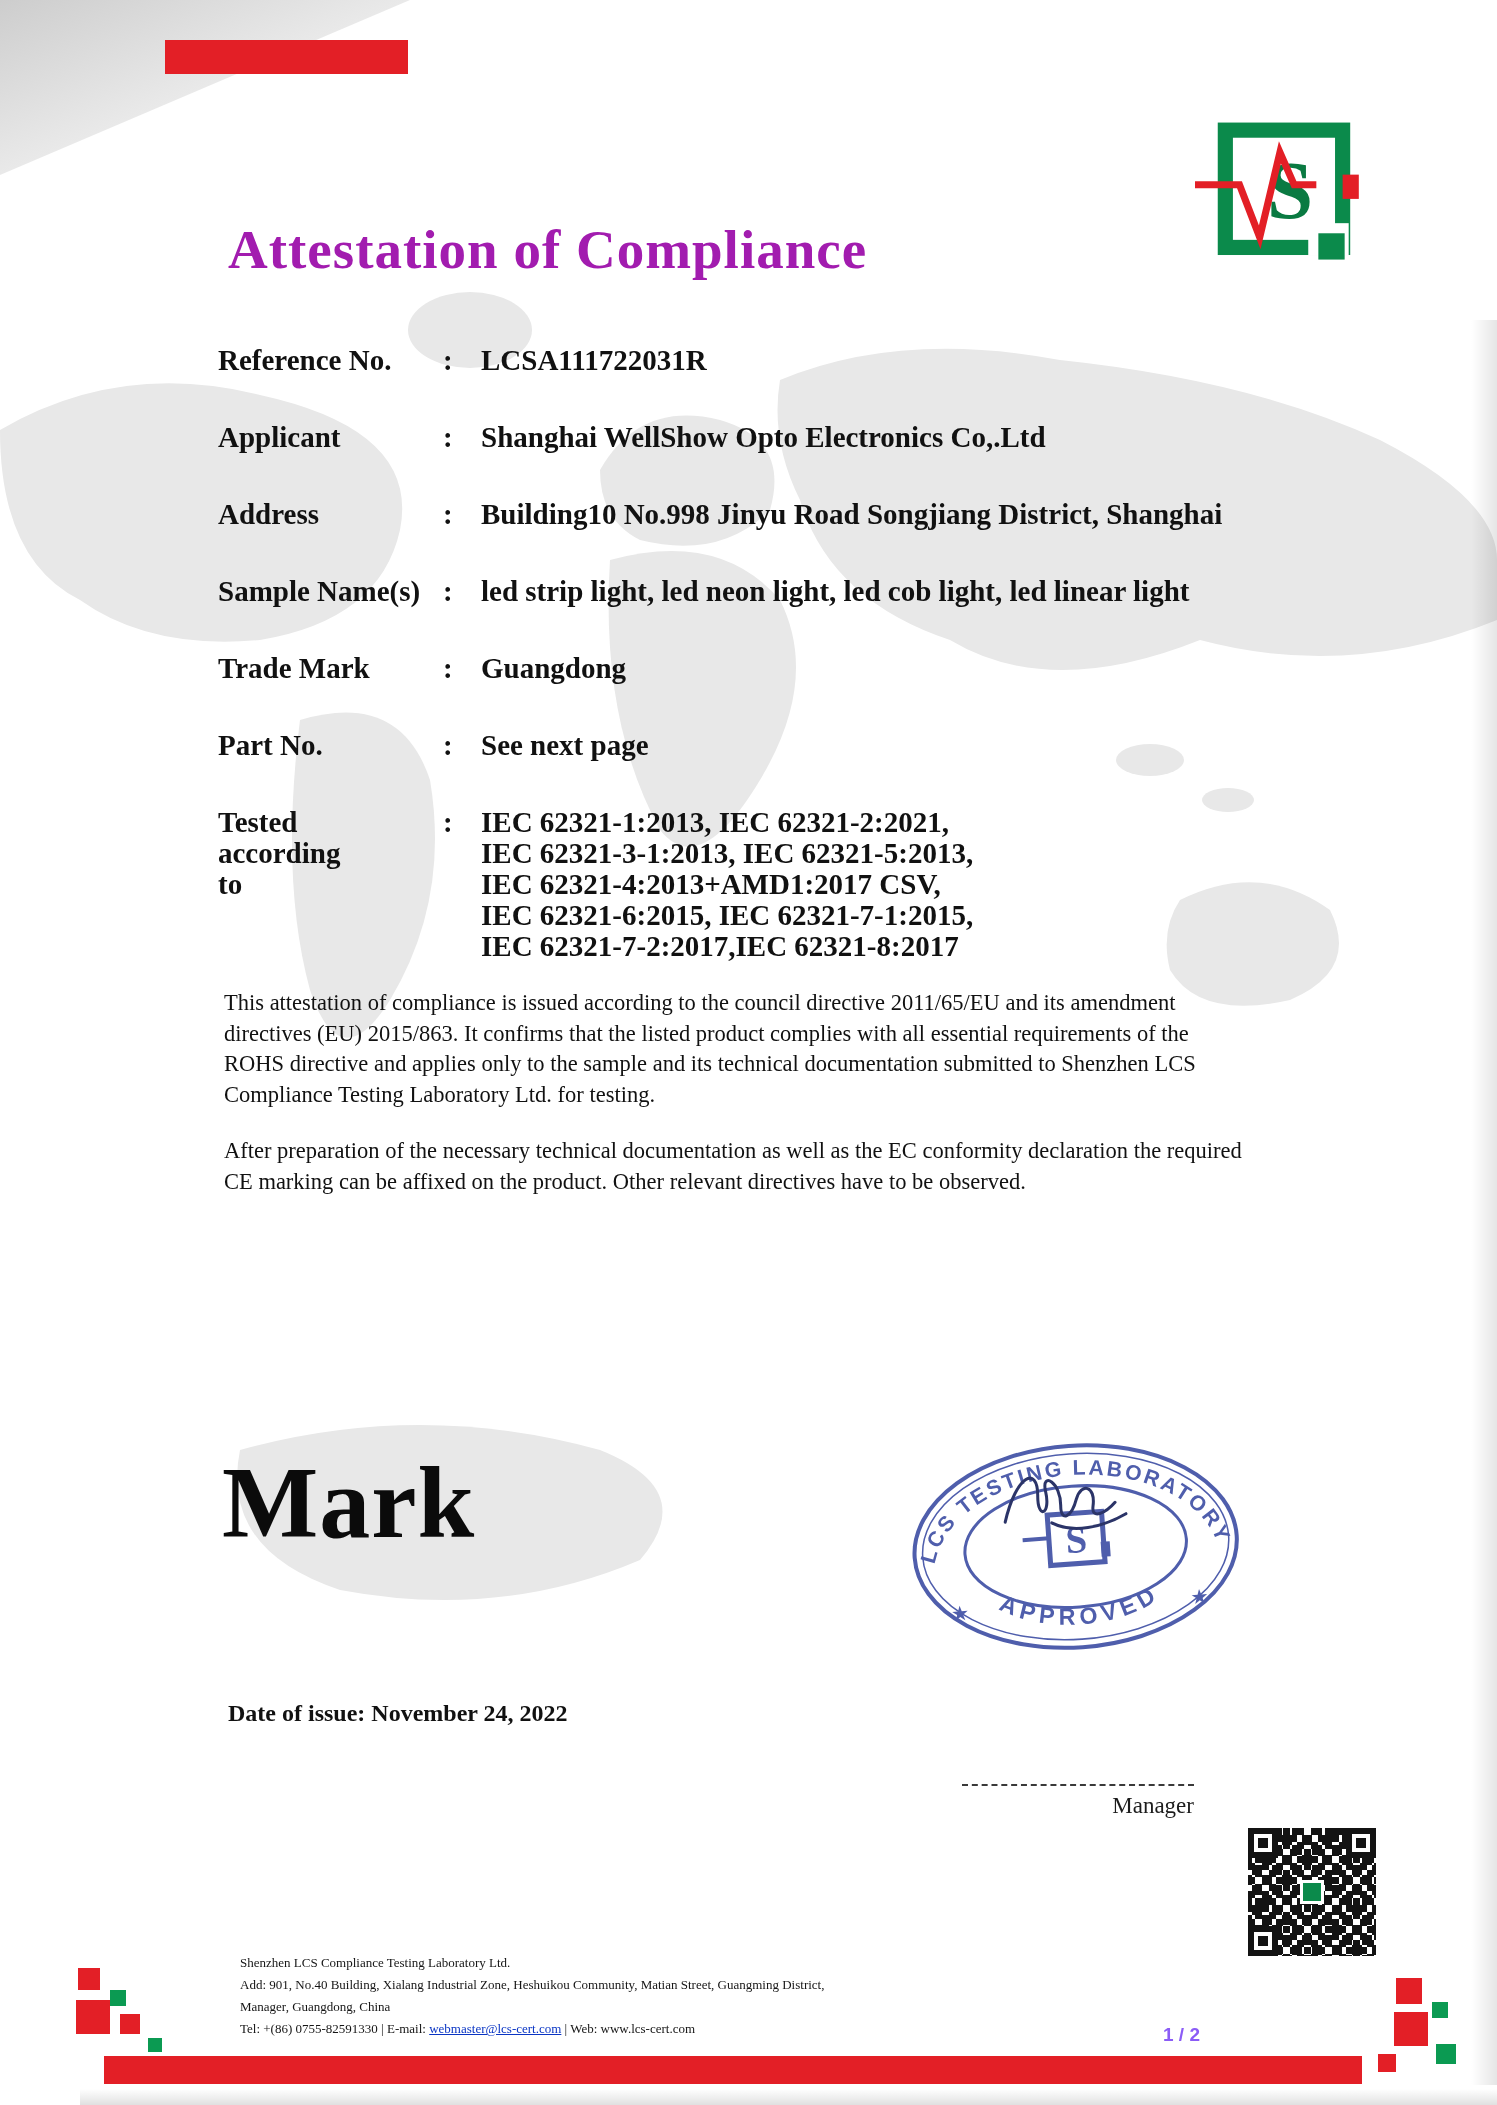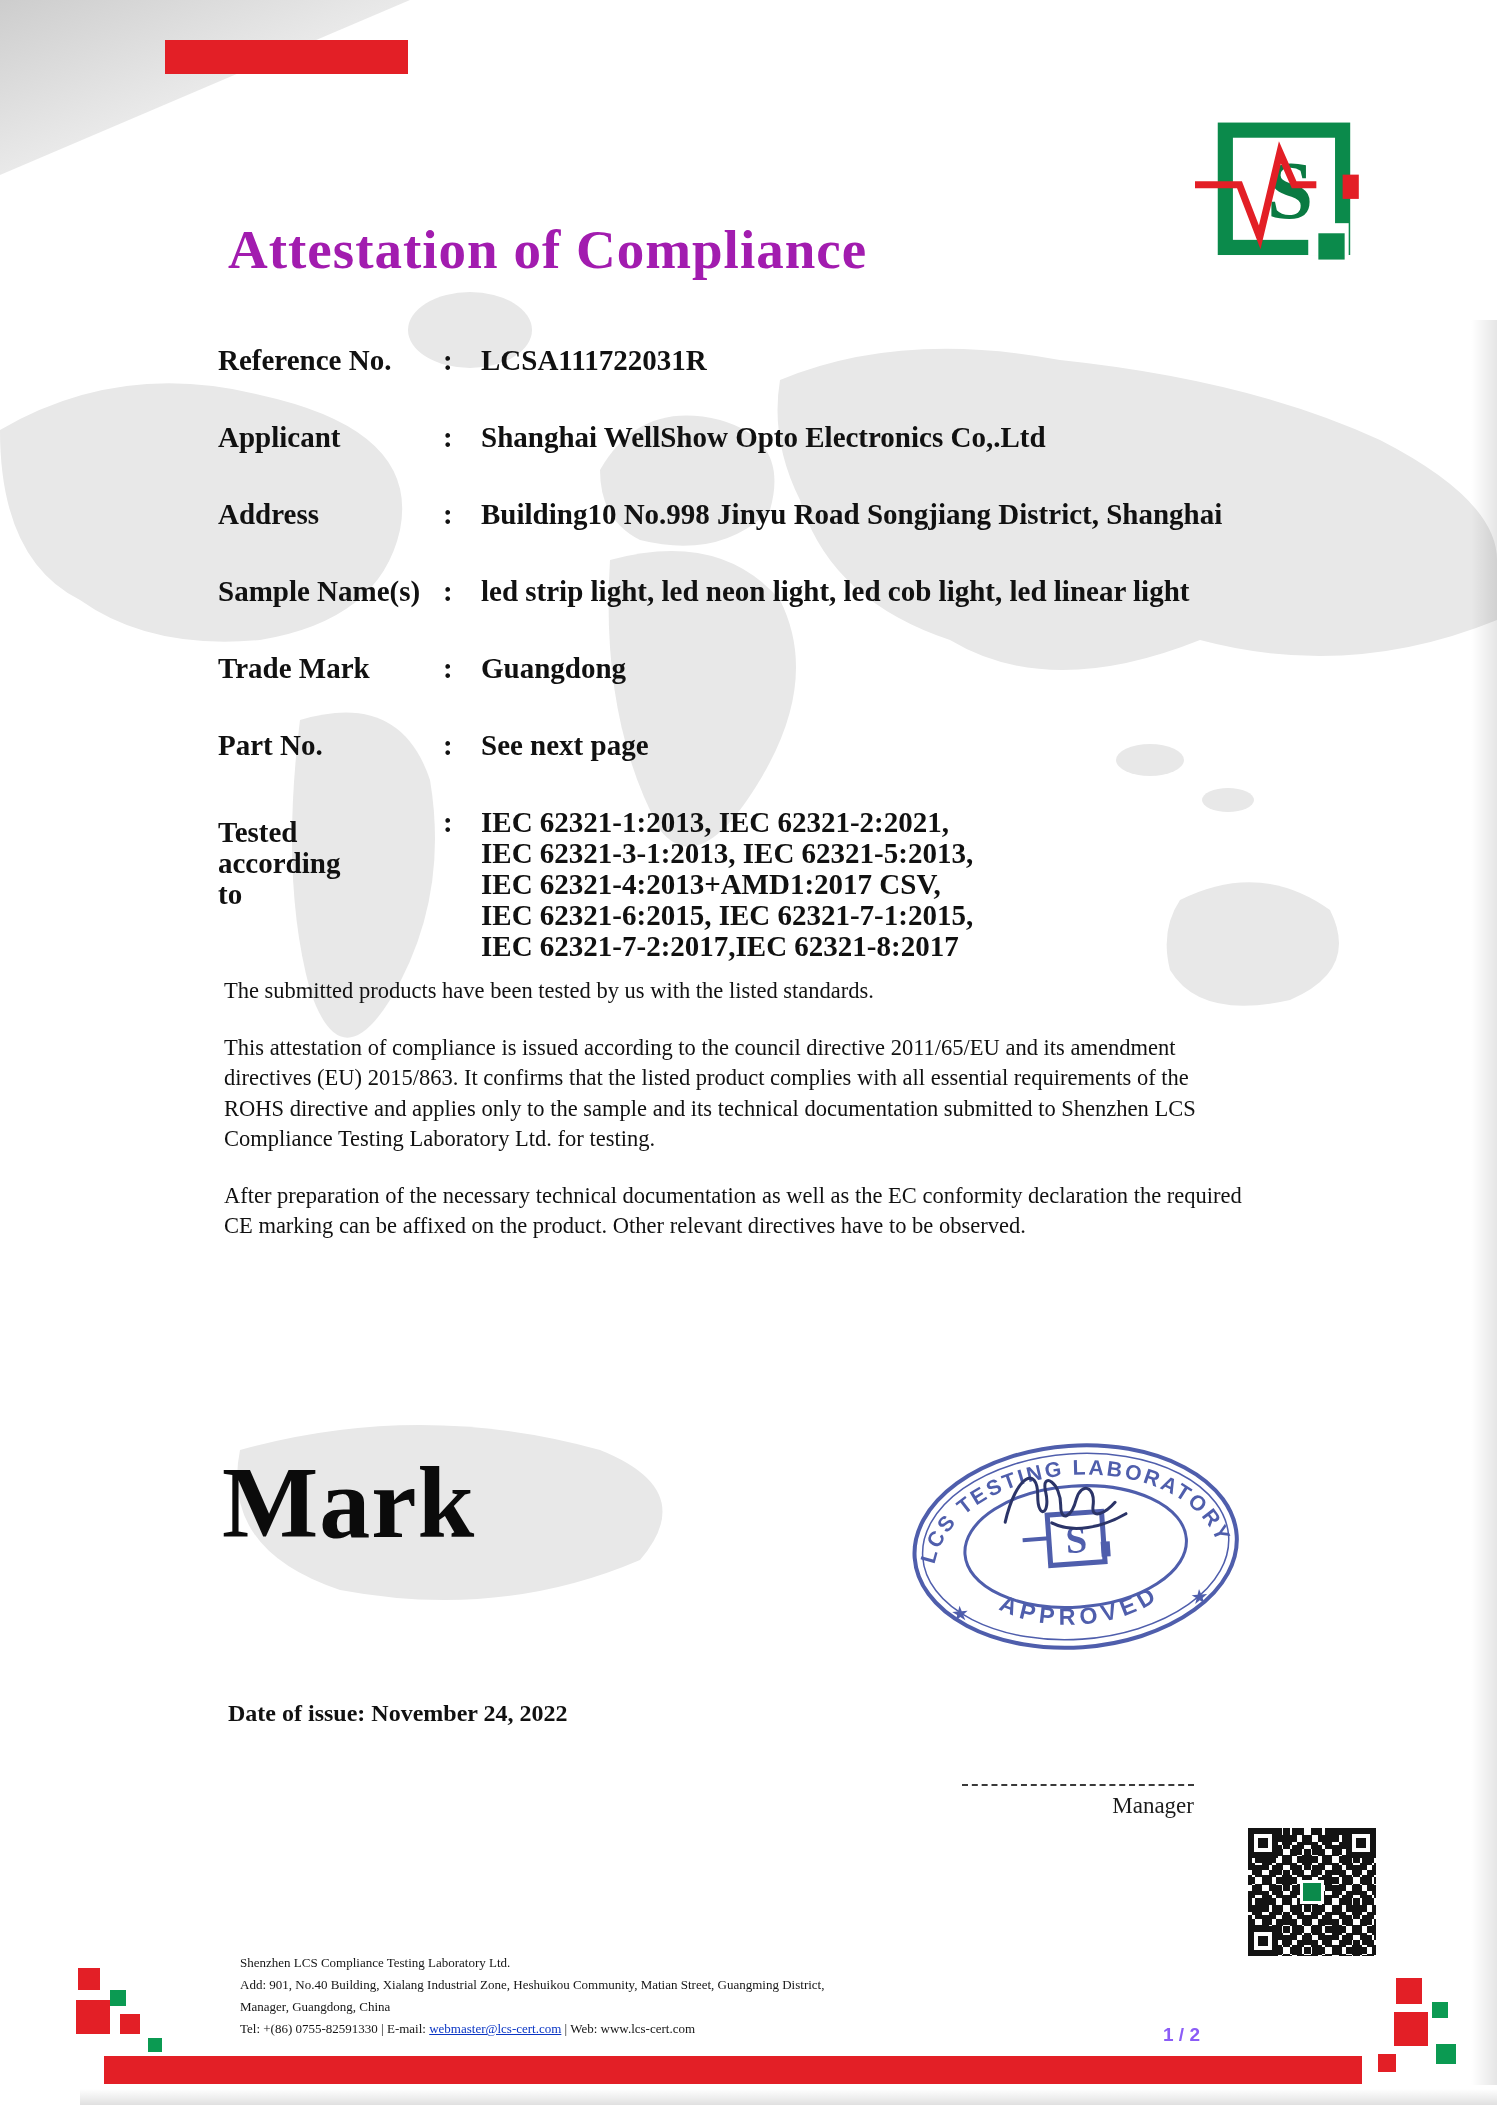--- a/index.html
+++ b/index.html
@@ -30,21 +30,21 @@
   .br4{left:1436px;top:2044px;width:20px;height:20px}
   .br5{left:1378px;top:2054px;width:18px;height:18px}
   
   .lcs-logo{position:absolute;left:1195px;top:122px;width:182px;height:172px;z-index:3;}
   .title{position:absolute;left:228px;top:218px;font-size:55px;font-weight:bold;
          letter-spacing:1px;z-index:3;color:#a21caf;}
   
   .content{position:absolute;left:218px;top:345px;width:1070px;z-index:3;}
   .field-row{display:flex;margin-bottom:46px;font-weight:bold;font-size:29px;line-height:31px;}
   .f-label{width:225px;box-sizing:border-box;}
-  .f-label.narrow{padding-right:92px;margin-top:10px;}
+  .f-label.narrow{padding-right:92px;}
   .f-colon{width:38px;}
   .f-value{flex:1;}
   .field-row.tested{margin-bottom:12px;}
   .para{font-size:22.5px;line-height:30.5px;margin:26px 0 0 6px;width:1024px;font-weight:normal;}
   .para.first{margin-top:14px;}
   
   .rohs{position:absolute;left:222px;top:1452px;font-size:102px;font-weight:bold;
         line-height:1;letter-spacing:1px;z-index:3;color:#0b0b0b;}
   .stamp{position:absolute;left:902px;top:1420px;width:348px;height:248px;
         transform:rotate(-4deg);z-index:4;opacity:.95;}
@@ -151,21 +151,20 @@
       <div class="f-label narrow">Tested according to</div>
       <div class="f-colon">:</div>
       <div class="f-value">
         <div>IEC 62321-1:2013, IEC 62321-2:2021,</div>
         <div>IEC 62321-3-1:2013, IEC 62321-5:2013,</div>
         <div>IEC 62321-4:2013+AMD1:2017 CSV,</div>
         <div>IEC 62321-6:2015, IEC 62321-7-1:2015,</div>
         <div>IEC 62321-7-2:2017,IEC 62321-8:2017</div>
       </div>
     </div>
-    <p class="para first">The submitted products have been tested by us with the listed standards.</p>
     <p class="para">This attestation of compliance is issued according to the council directive 2011/65/EU and its amendment directives (EU) 2015/863. It confirms that the listed product complies with all essential requirements of the ROHS directive and applies only to the sample and its technical documentation submitted to Shenzhen LCS Compliance Testing Laboratory Ltd. for testing.</p>
     <p class="para">After preparation of the necessary technical documentation as well as the EC conformity declaration the required CE marking can be affixed on the product. Other relevant directives have to be observed.</p>
   </div>
 
   <div class="rohs">Mark</div>
 
   <svg class="stamp" viewBox="0 0 345 245">
     <g fill="none" stroke="#4656a8">
       <ellipse cx="172" cy="125" rx="160" ry="100" stroke-width="4"></ellipse>
       <ellipse cx="172" cy="125" rx="152" ry="92" stroke-width="1.5"></ellipse>

